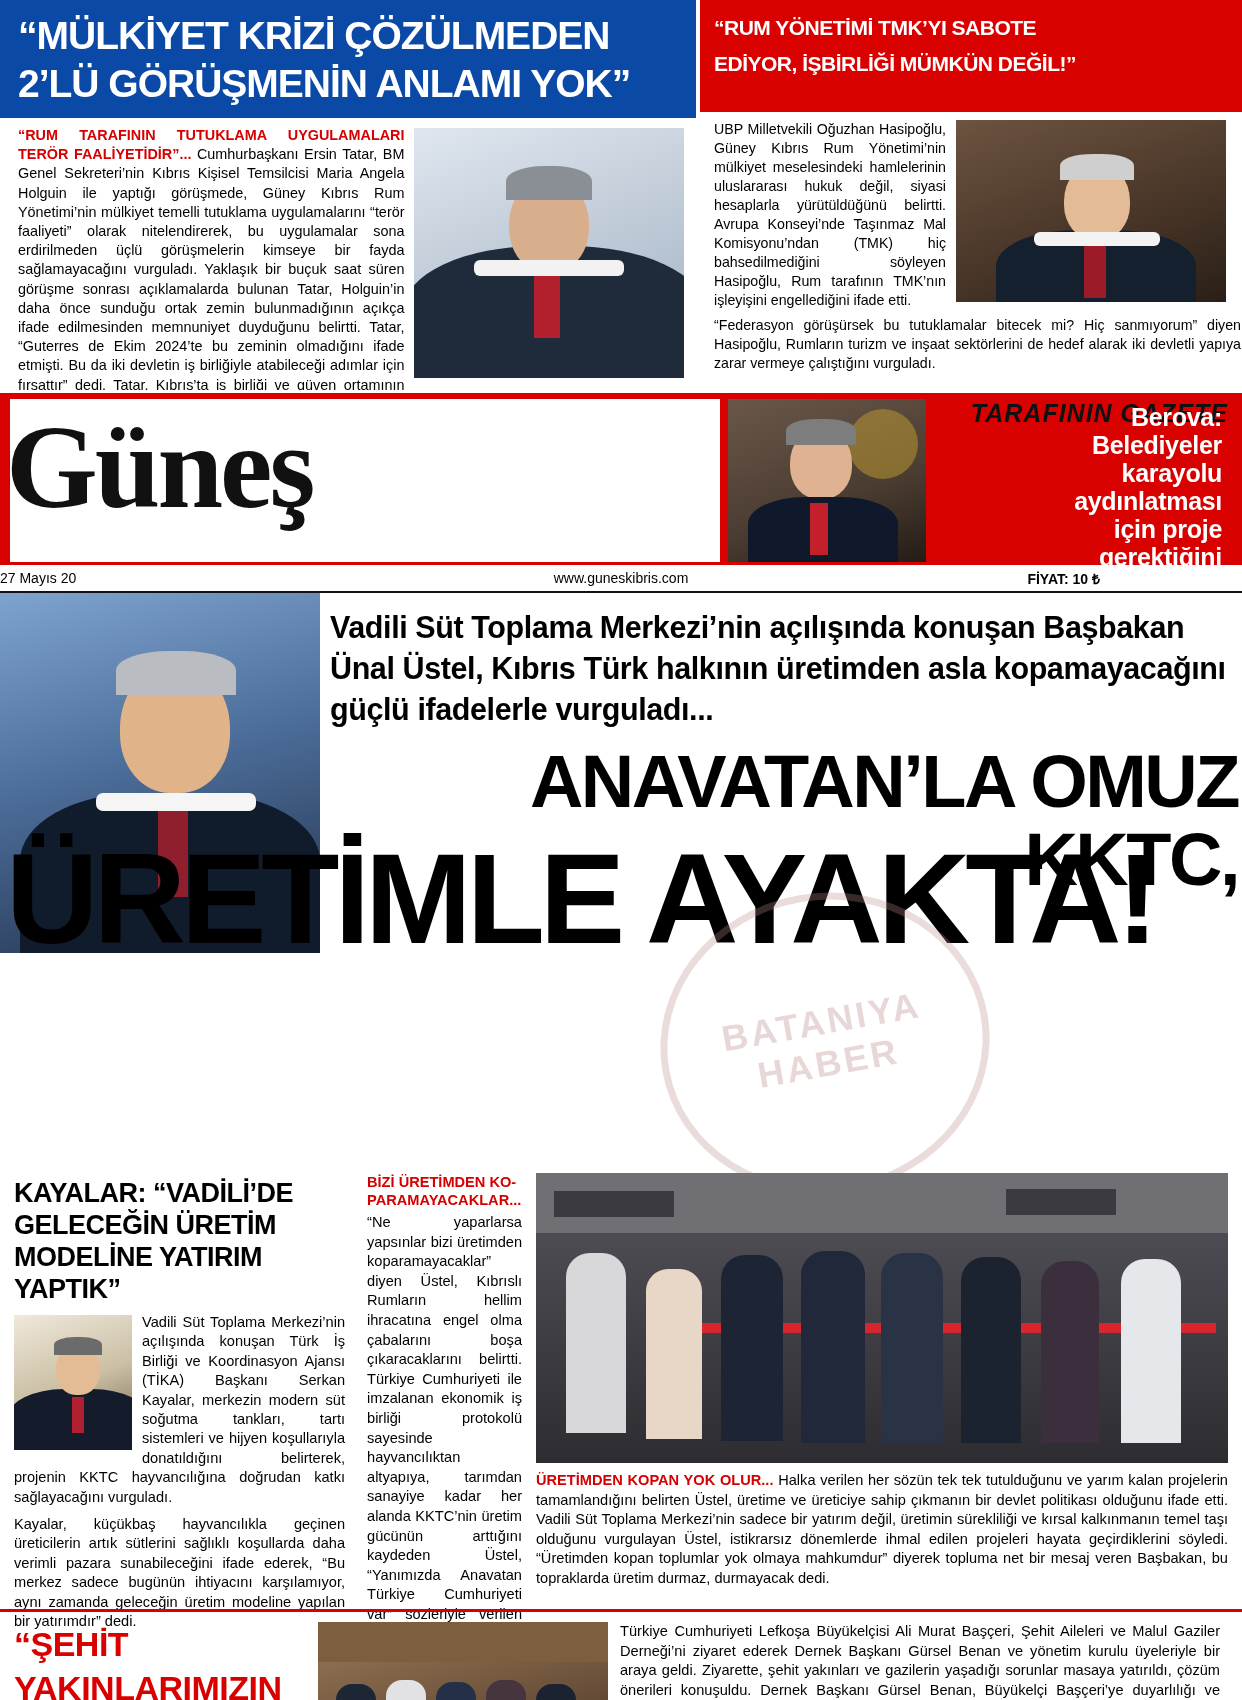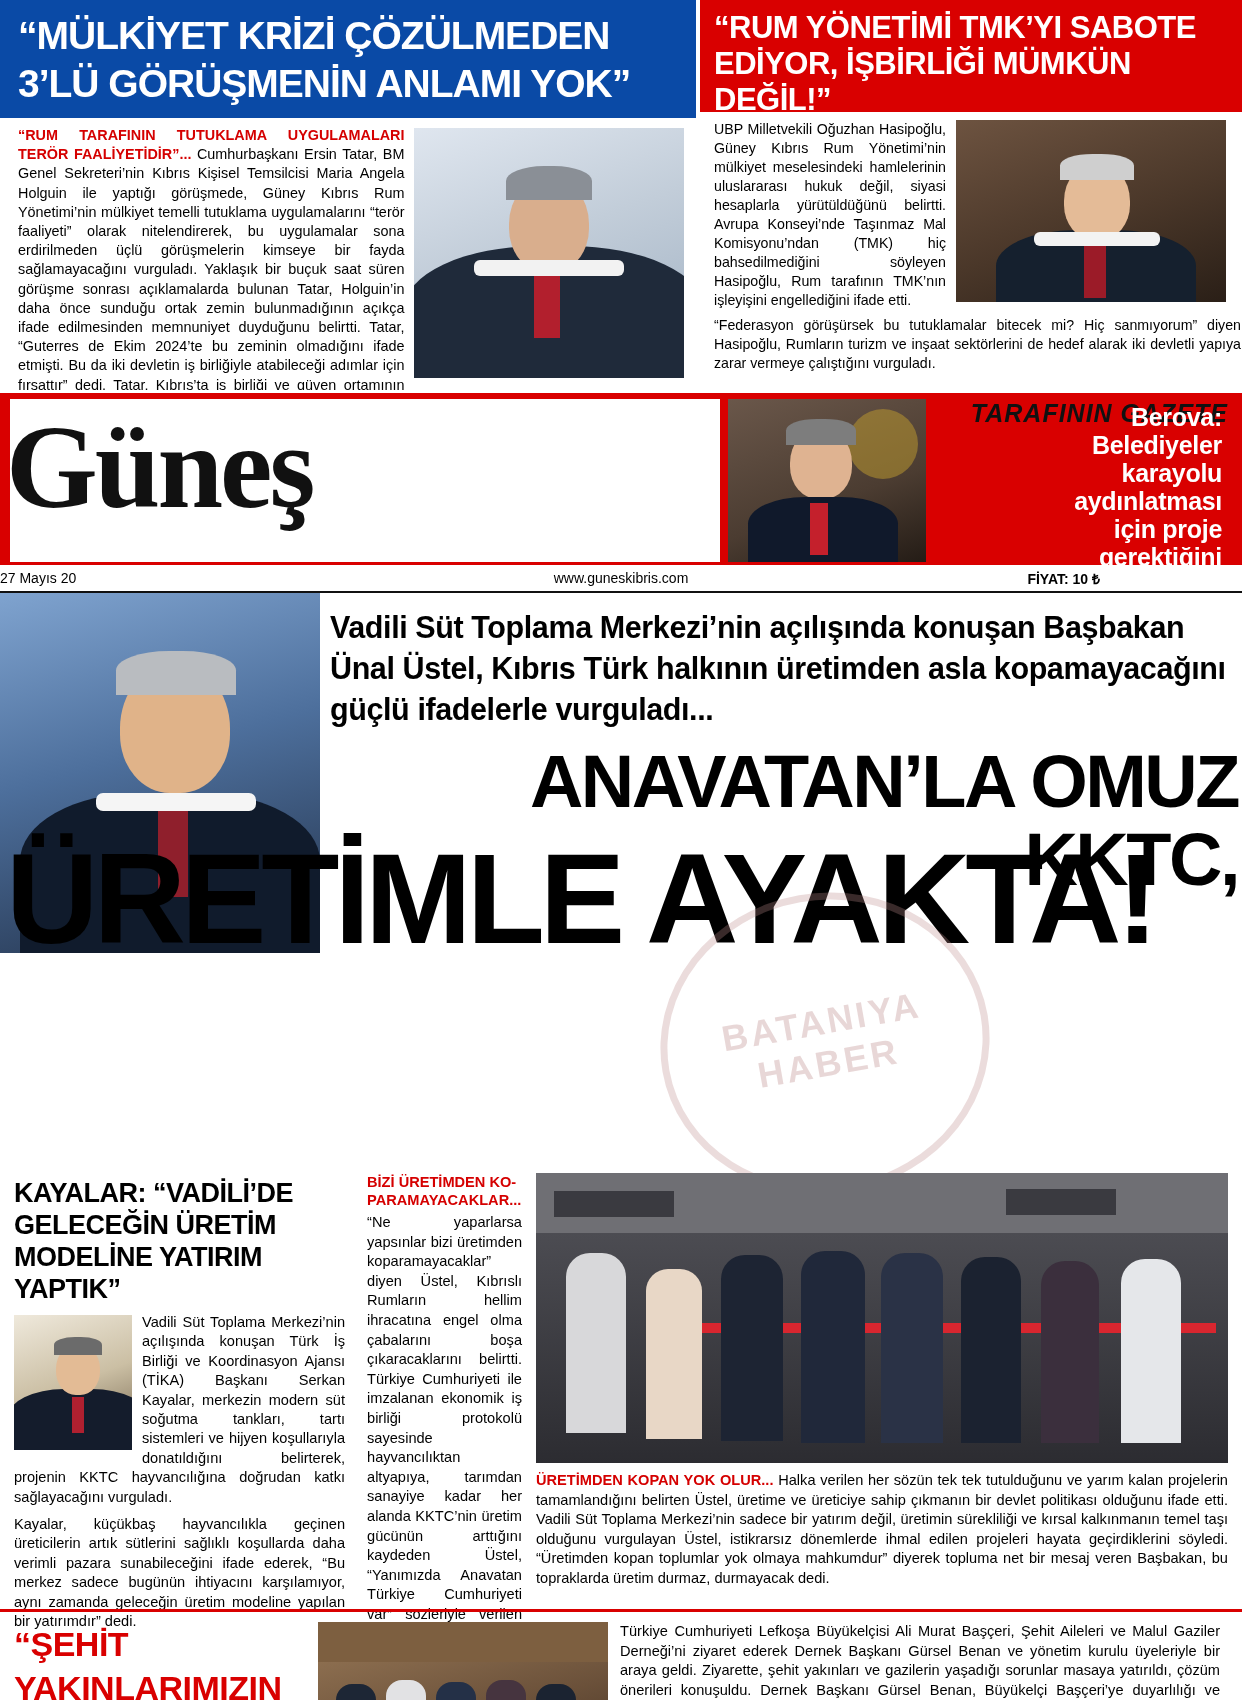--- a/index.html
+++ b/index.html
@@ -36,21 +36,21 @@
     background:linear-gradient(160deg,#dfe6ef 0%,#c2cdd9 45%,#9fb0c2 100%);
     position:relative; overflow:hidden;
   }
   .tr-photo-inner, .tl-photo-inner { position:absolute; inset:0; }
 
   .top-right { width:542px; height:390px; background:#fff; position:relative; }
   .tr-head {
     background:#d90000; color:#fff; padding:10px 12px 8px 14px; height:112px;
   }
   .tr-head .line {
-    font-weight:bold; font-size:31px; line-height:36px; letter-spacing:-0.5px;
+    font-weight:bold; font-size:21px; line-height:36px; letter-spacing:-0.5px;
   }
   .tr-body { display:flex; padding:8px 12px 0 14px; }
   .tr-text { width:232px; font-size:14.2px; line-height:19px; text-align:justify; }
   .tr-photo {
     width:270px; height:182px; margin-left:10px;
     background:linear-gradient(150deg,#6b4a3a 0%,#8d6b52 40%,#3d2d24 100%);
     position:relative; overflow:hidden;
   }
   .tr-text2 { padding:6px 1px 0 14px; font-size:14.2px; line-height:19px; text-align:justify; }
 
@@ -169,21 +169,21 @@
 </head>
 <body>
 
 <div class="page">
 
   <div class="top-strip">
 
     <div class="top-left">
       <div class="tl-head">
         <div class="line">“MÜLKİYET KRİZİ ÇÖZÜLMEDEN</div>
-        <div class="line">3’LÜ GÖRÜŞMENİN ANLAMI YOK”</div>
+        <div class="line">2’LÜ GÖRÜŞMENİN ANLAMI YOK”</div>
       </div>
       <div class="tl-body">
         <div class="tl-text">
           <span class="red">“RUM TARAFININ TUTUKLAMA UYGULAMALARI TERÖR FAALİYETİDİR”...</span><span> Cumhurbaşkanı Ersin Tatar, BM Genel Sekreteri’nin Kıbrıs Kişisel Temsilcisi Maria Angela Holguin ile yaptığı görüşmede, Güney Kıbrıs Rum Yönetimi’nin mülkiyet temelli tutuklama uygulamalarını “terör faaliyeti” olarak nitelendirerek, bu uygulamalar sona erdirilmeden üçlü görüşmelerin kimseye bir fayda sağlamayacağını vurguladı. Yaklaşık bir buçuk saat süren görüşme sonrası açıklamalarda bulunan Tatar, Holguin’in daha önce sunduğu ortak zemin bulunmadığının açıkça ifade edilmesinden memnuniyet duyduğunu belirtti. Tatar, “Guterres de Ekim 2024’te bu zeminin olmadığını ifade etmişti. Bu da iki devletin iş birliğiyle atabileceği adımlar için fırsattır” dedi. Tatar, Kıbrıs’ta iş birliği ve güven ortamının inşa edilebilmesi için Rum tarafının hukuk dışı baskılarından vazgeçmesi gerektiğini belirtti.</span>
         </div>
         <div class="tl-photo">
           <div class="tl-photo-inner">
             <div class="ph-band" style="left:0;top:0;width:100%;height:100%;background:linear-gradient(170deg,#c9d6e4 0%,#8fa6bd 60%,#5f7governance);"></div>
             <div class="ph-band" style="left:-10px;top:118px;width:300px;height:140px;background:#1f2a3a;border-radius:45% 45% 0 0;"></div>
             <div class="ph-person" style="left:95px;top:48px;width:80px;height:96px;background:#d9ae8d;"></div>

